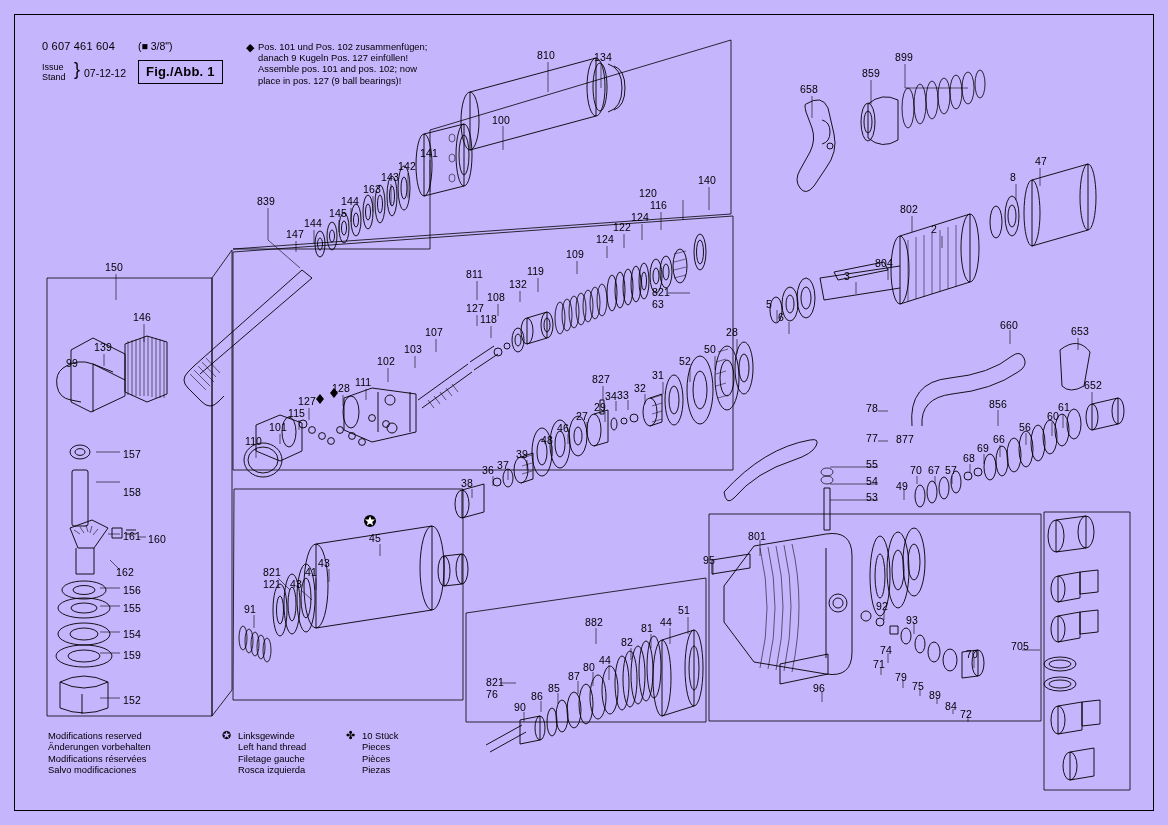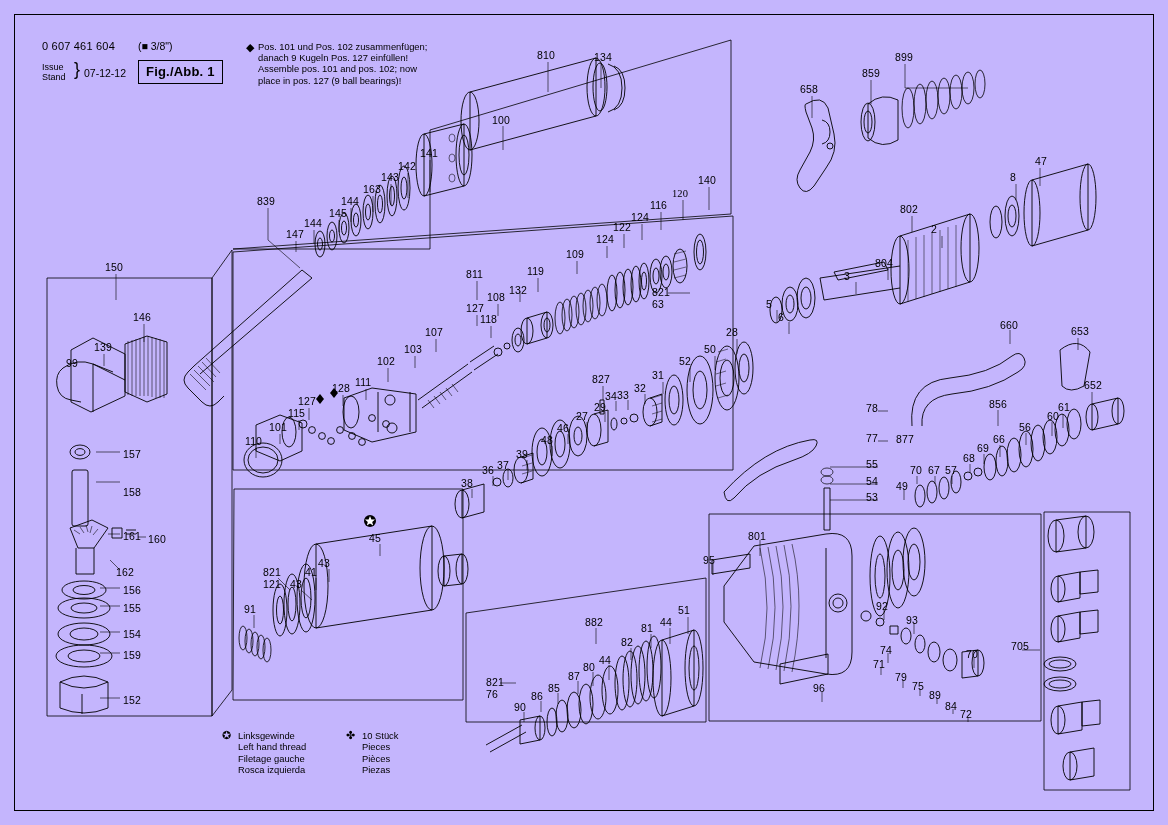--- a/index.html
+++ b/index.html
@@ -770,20 +770,26 @@
   </div>
 
   <div class="note-diamond">
     <span class="dia">◆</span>
     <div>Pos. 101 und Pos. 102 zusammenfügen;</div>
     <div>danach 9 Kugeln Pos. 127 einfüllen!</div>
     <div>Assemble pos. 101 and pos. 102; now</div>
     <div>place in pos. 127 (9 ball bearings)!</div>
   </div>
 
+  <div class="footer">
+    <div>Modifications reserved</div>
+    <div>Änderungen vorbehalten</div>
+    <div>Modifications réservées</div>
+    <div>Salvo modificaciones</div>
+  </div>
 
   <div class="legend legend-lh">
     <span class="glyph star">✪</span>
     <div>Linksgewinde</div>
     <div>Left hand thread</div>
     <div>Filetage gauche</div>
     <div>Rosca izquierda</div>
   </div>
 
   <div class="legend legend-pcs">
@@ -820,28 +826,28 @@
       <div class="lbl" style="left: 123px; top: 459px; margin-top: 28px;">158</div>
       <div class="lbl" style="left: 123px; top: 531px;">161</div>
       <div class="lbl" style="left: 148px; top: 534px;">160</div>
       <div class="lbl" style="left: 116px; top: 567px;">162</div>
       <div class="lbl" style="left: 123px; top: 585px;">156</div>
       <div class="lbl" style="left: 123px; top: 603px;">155</div>
       <div class="lbl" style="left: 123px; top: 629px;">154</div>
       <div class="lbl" style="left: 123px; top: 650px;">159</div>
       <div class="lbl" style="left: 123px; top: 695px;">152</div>
       <div class="lbl" style="left: 698px; top: 175px;">140</div>
-      <div class="lbl" style="left: 672px; top: 188px; font-family: Liberation Serif, serif;">120</div>
+      <div class="lbl" style="left: 639px; top: 188px;">120</div>
       <div class="lbl" style="left: 650px; top: 200px;">116</div>
       <div class="lbl" style="left: 631px; top: 212px;">124</div>
       <div class="lbl" style="left: 613px; top: 222px;">122</div>
       <div class="lbl" style="left: 596px; top: 234px;">124</div>
       <div class="lbl" style="left: 566px; top: 249px;">109</div>
       <div class="lbl" style="left: 527px; top: 266px;">119</div>
-      <div class="lbl" style="left: 509px; top: 279px; margin-top: 6px;">132</div>
+      <div class="lbl" style="left: 509px; top: 279px;">132</div>
       <div class="lbl" style="left: 466px; top: 269px;">811</div>
       <div class="lbl" style="left: 487px; top: 292px;">108</div>
       <div class="lbl" style="left: 466px; top: 303px;">127</div>
       <div class="lbl" style="left: 480px; top: 314px;">118</div>
       <div class="lbl" style="left: 425px; top: 327px;">107</div>
       <div class="lbl" style="left: 404px; top: 344px;">103</div>
       <div class="lbl" style="left: 377px; top: 356px;">102</div>
       <div class="lbl" style="left: 355px; top: 377px;">111</div>
       <div class="lbl" style="left: 332px; top: 383px;">128</div>
       <div class="lbl" style="left: 298px; top: 396px;">127</div>

